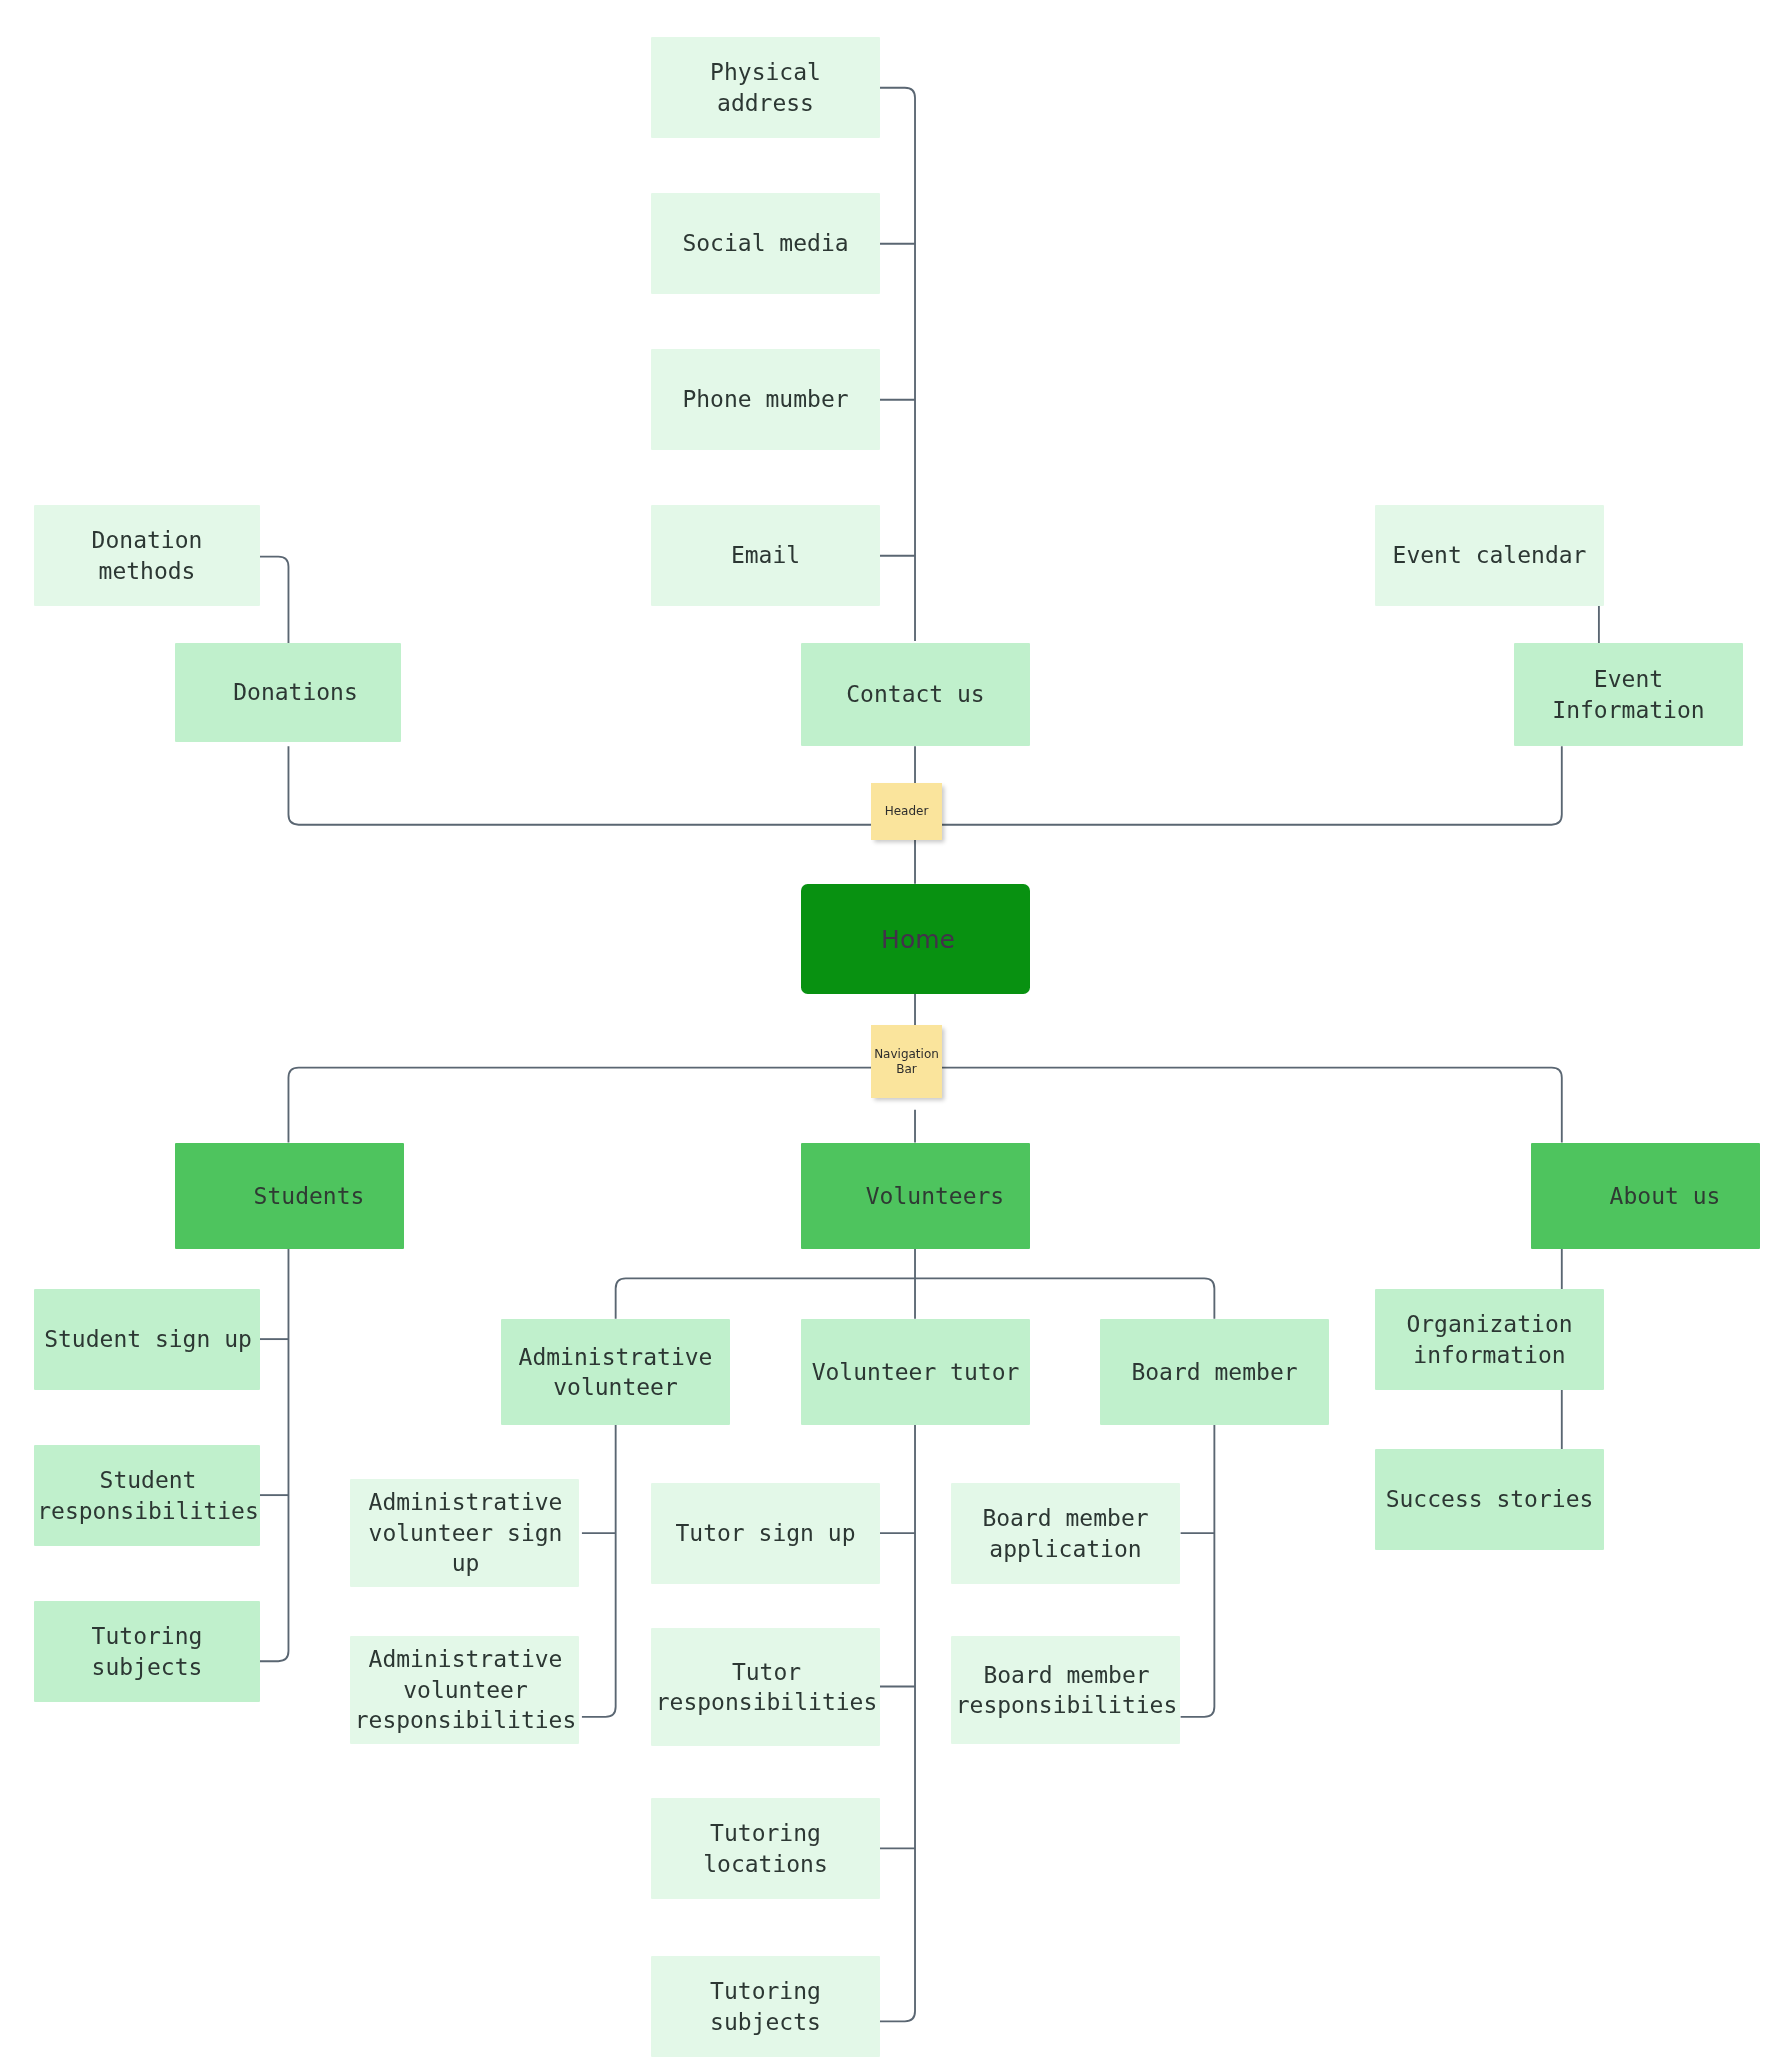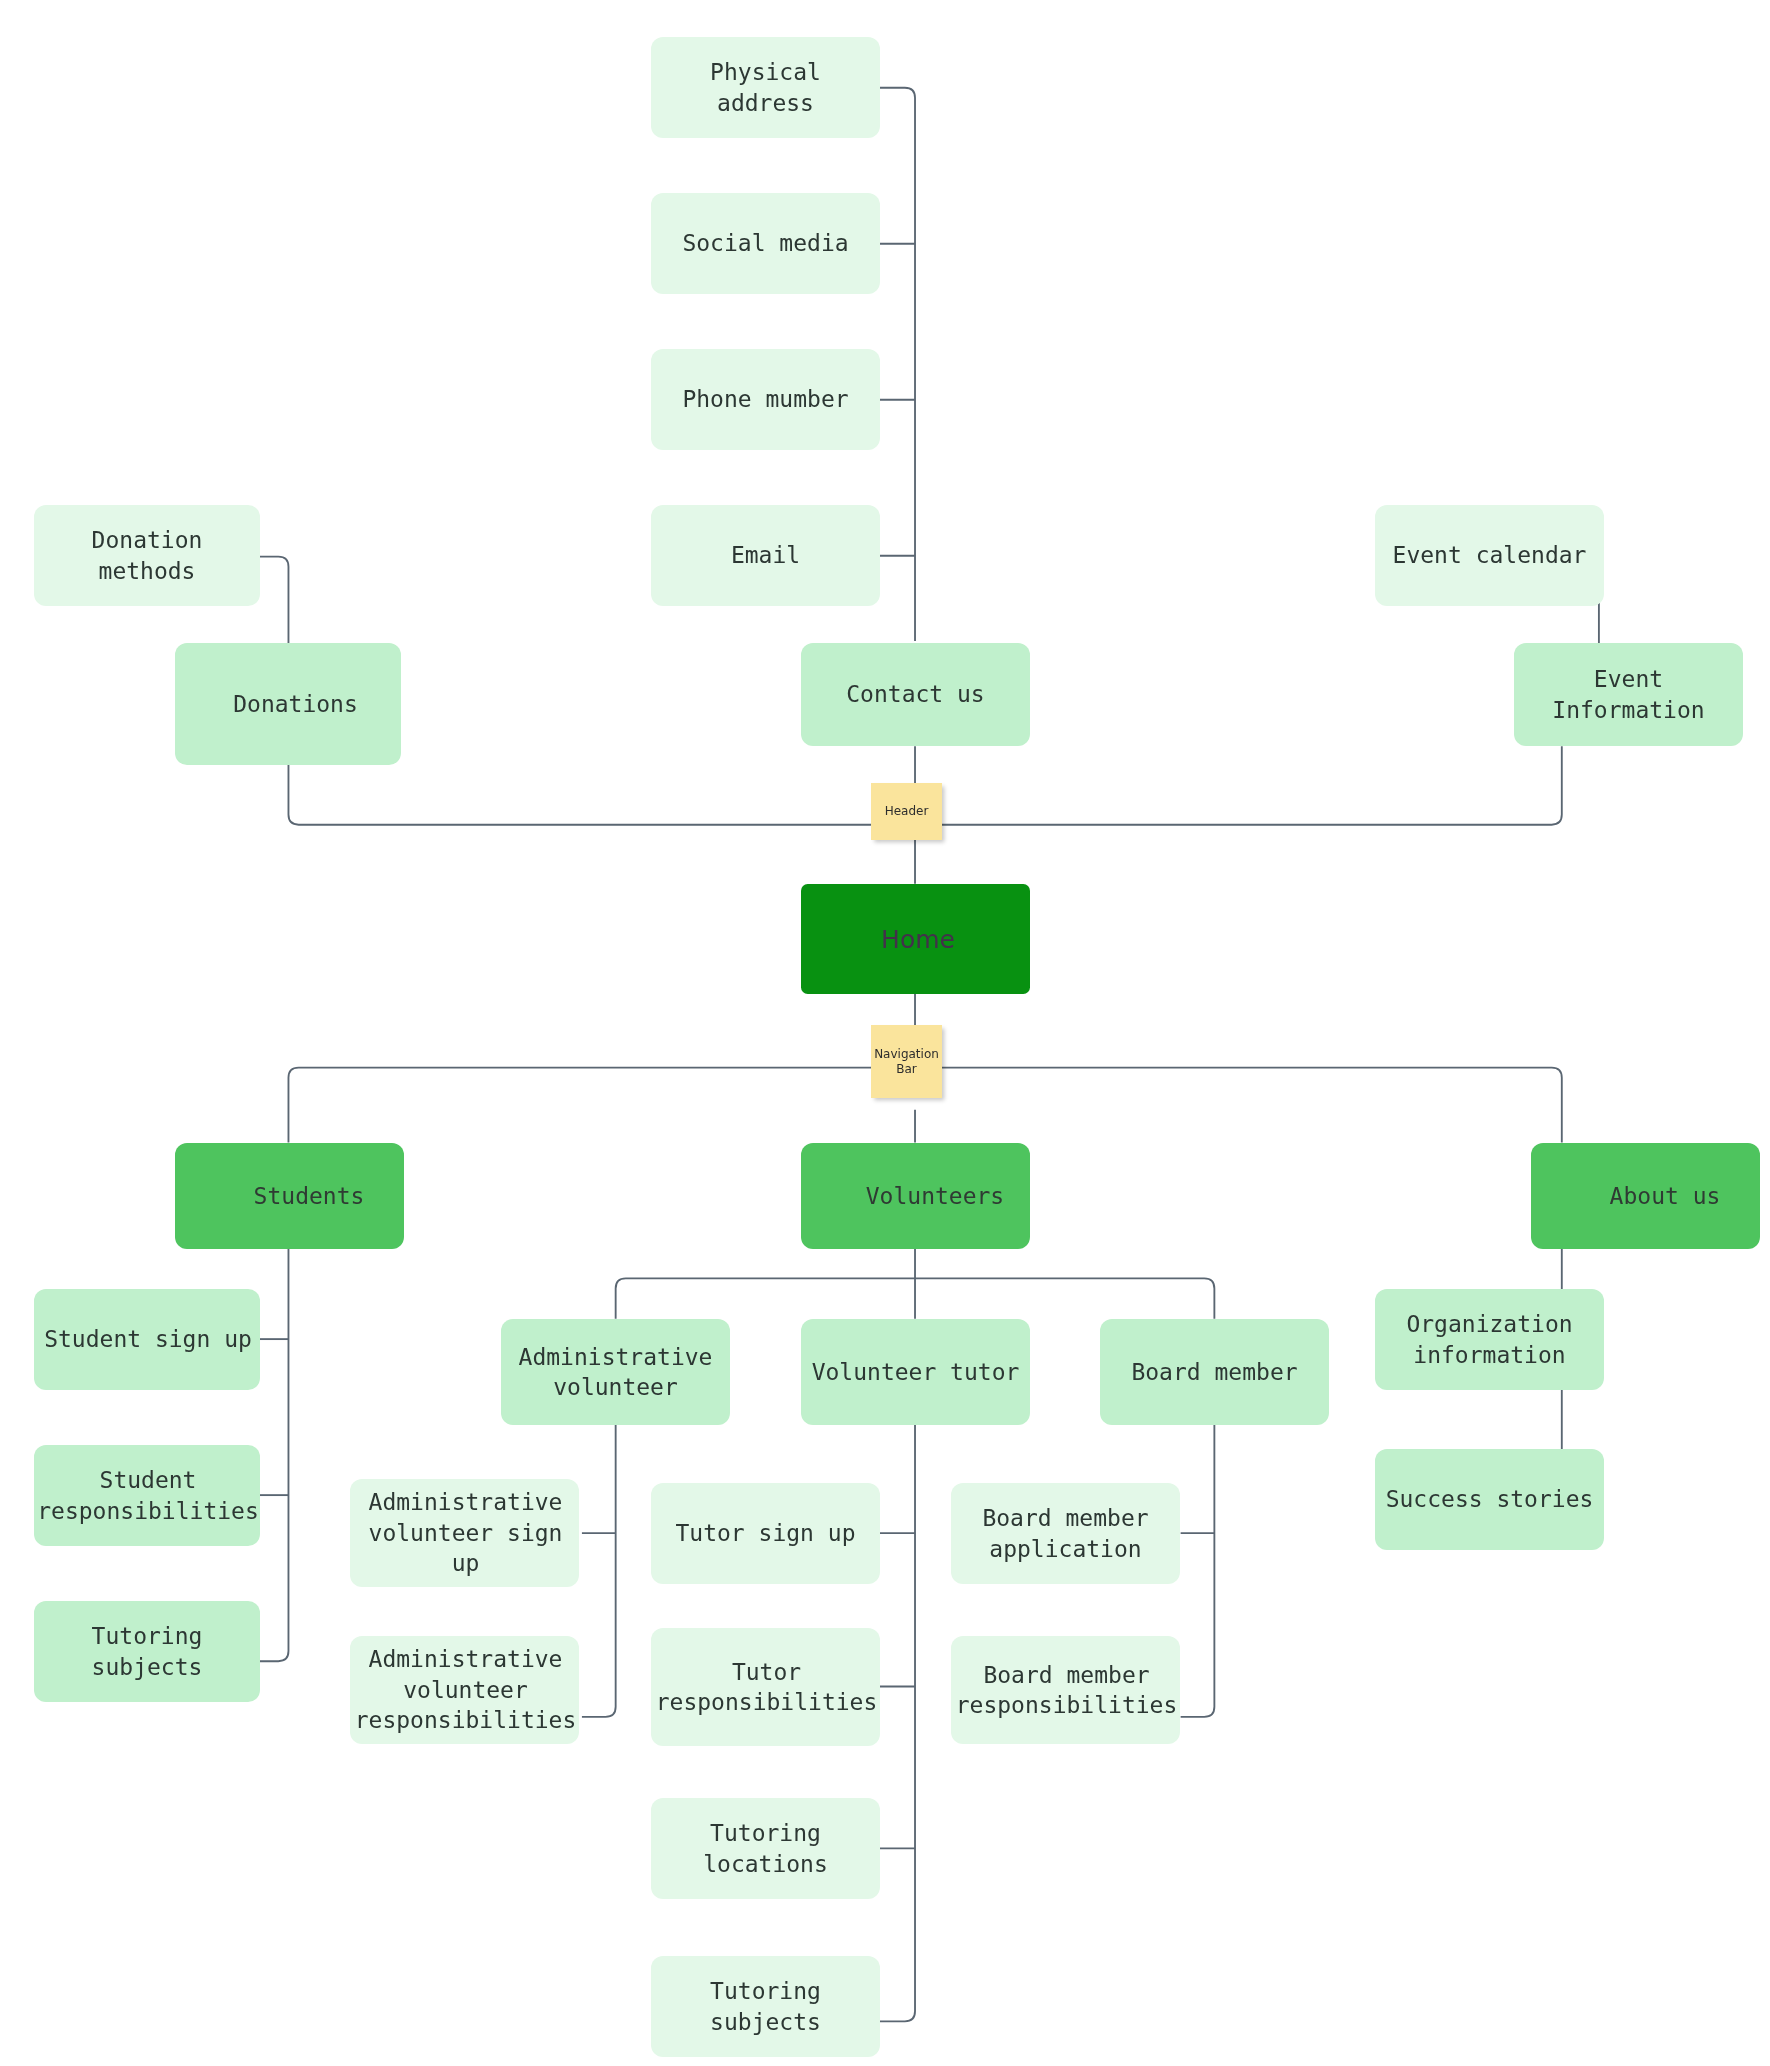--- a/index.html
+++ b/index.html
@@ -21,21 +21,21 @@
     width:1771px; height:2066px;
     pointer-events:none;
   }
   .node{
     position:absolute;
     box-sizing:border-box;
     display:flex;
     align-items:center;
     justify-content:center;
     text-align:center;
-    border-radius:12px;
+    border-radius:1px;
     color:#2c3733;
     font-family:"DejaVu Sans Mono","Liberation Mono",monospace;
     font-size:23px;
     line-height:1.32;
     letter-spacing:0px;
     white-space:pre-line;
     padding:3.4px 5px;
     z-index:5;
   }
   
@@ -155,21 +155,21 @@
 
   <div class="node lvl-mid" style="left:801px;top:643px;width:229px;height:103px;">
     <span class="txt">Contact us</span>
   </div>
 
   <div class="node lvl-leaf" style="left:34px;top:505px;width:226px;height:101px;">
     <span class="txt">Donation
 methods</span>
   </div>
 
-  <div class="node lvl-mid" style="left:175px;top:643px;width:226px;height:122px;padding-left:20px;">
+  <div class="node lvl-mid" style="left:175px;top:643px;width:226px;height:99px;padding-left:20px;">
     <span class="txt">Donations</span>
   </div>
 
   <div class="node lvl-leaf" style="left:1375px;top:505px;width:229px;height:101px;">
     <span class="txt">Event calendar</span>
   </div>
 
   <div class="node lvl-mid" style="left:1514px;top:643px;width:229px;height:103px;">
     <span class="txt">Event
 Information</span>

